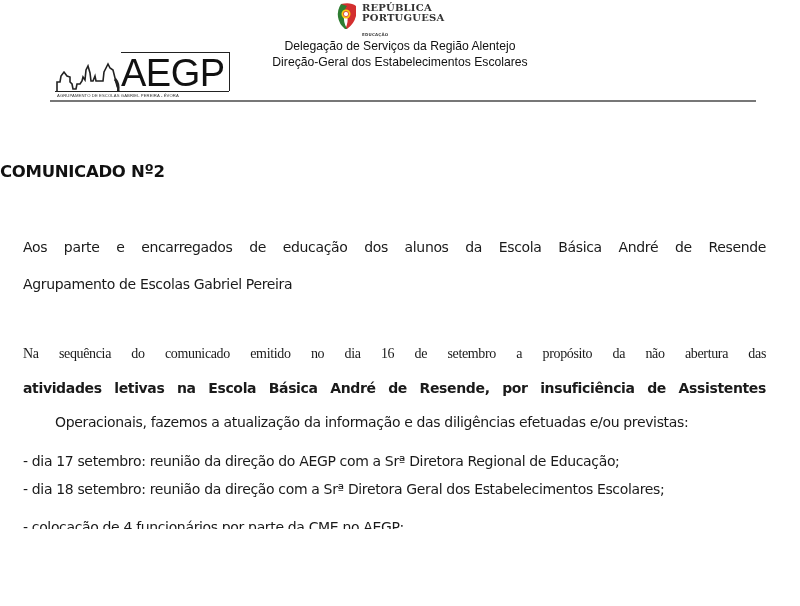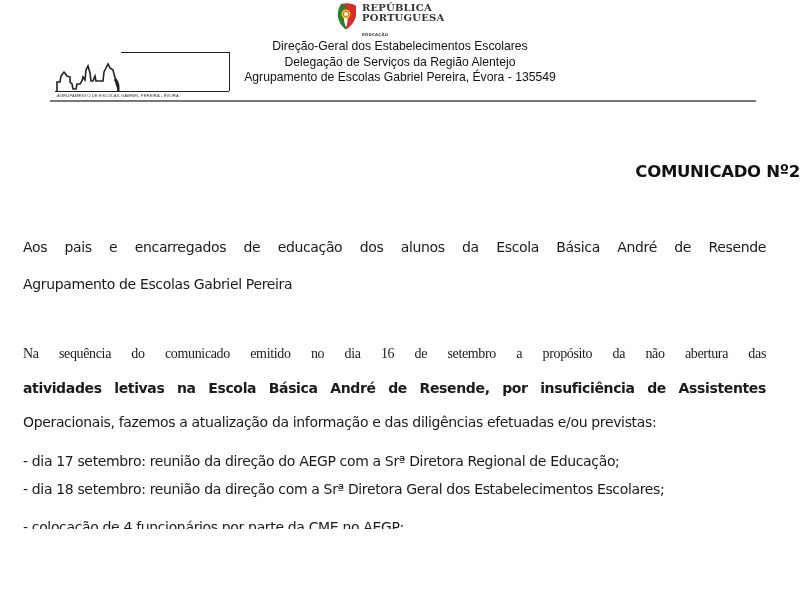--- a/index.html
+++ b/index.html
@@ -119,21 +119,21 @@
       top: 100px;
       width: 706px;
       height: 0;
       border-top: 2px solid #777;
     }
     .title {
       position: absolute;
       left: 0;
       top: 161px;
       width: 800px;
-      text-align: right;
+      text-align: left;
       font-family: "DejaVu Sans", "Liberation Sans", sans-serif;
       font-weight: bold;
       font-size: 16.5px;
       line-height: 22px;
       color: #111;
       letter-spacing: -0.3px;
     }
     .body-text {
       position: absolute;
       left: 23px;
@@ -179,43 +179,43 @@
     <div>PORTUGUESA</div>
   </div>
   <div class="gov-ministry">EDUCAÇÃO</div>
 
   <div class="aegp-logo">
     <svg class="aegp-skyline" viewBox="0 0 70 45">
       <polyline points="2,43 2,34 5,34 6,28 9,24 12,28 15,29 15,34 17,36 18,41 21,41 22,36 25,36 27,33 28,29 30,32 31,22 33,18 35,25 36,33 38,33 40,28 41,33 44,33 48,33 49,24 51,20 53,16 55,20 58,22 60,30 62,38 64,43" fill="none" stroke="#222" stroke-width="1.6" stroke-linejoin="miter"></polyline>
       <path d="M59 32 Q63 38 62 43 L64 43 Q66 36 61 30 Z" fill="#222"></path>
     </svg>
     <div class="aegp-frame"></div>
+    <div class="aegp-text">AEGP</div>
     <div class="aegp-baseline"></div>
     <div class="aegp-caption">AGRUPAMENTO DE ESCOLAS GABRIEL PEREIRA - ÉVORA</div>
   </div>
 
   <div class="header-lines">
+    <div>Delegação de Serviços da Região Alentejo</div>
     <div>Direção-Geral dos Estabelecimentos Escolares</div>
-    <div>Delegação de Serviços da Região Alentejo</div>
-    <div>Agrupamento de Escolas Gabriel Pereira, Évora - 135549</div>
   </div>
 
   <div class="header-rule"></div>
 </div>
 
 <div class="title">COMUNICADO Nº2</div>
 
 <div class="body-text" style="top:236px;">
-  <div class="line justify" style="top:0px;">Aos pais e encarregados de educação dos alunos da Escola Básica André de Resende</div>
+  <div class="line justify" style="top:0px;">Aos parte e encarregados de educação dos alunos da Escola Básica André de Resende</div>
   <div class="line" style="top:37px;">Agrupamento de Escolas Gabriel Pereira</div>
 </div>
 
 <div class="body-text" style="top:343px;">
   <div class="line justify" style="top:0px;font-family:Liberation Serif, serif;">Na sequência do comunicado emitido no dia 16 de setembro a propósito da não abertura das</div>
   <div class="line justify" style="top:34px;font-weight:bold;">atividades letivas na Escola Básica André de Resende, por insuficiência de Assistentes</div>
-  <div class="line" style="top:68px;">Operacionais, fazemos a atualização da informação e das diligências efetuadas e/ou previstas:</div>
+  <div class="line" style="top:68px;margin-left:32px;">Operacionais, fazemos a atualização da informação e das diligências efetuadas e/ou previstas:</div>
 </div>
 
 <div class="body-text" style="top:444px;">
   <div class="line" style="top:6px;">- dia 17 setembro: reunião da direção do AEGP com a Srª Diretora Regional de Educação;</div>
   <div class="line" style="top:34px;">- dia 18 setembro: reunião da direção com a Srª Diretora Geral dos Estabelecimentos Escolares;</div>
   <div class="line clip-last" style="top:72px;">- colocação de 4 funcionários por parte da CME no AEGP:</div>
 </div>
 
 </body></html>

